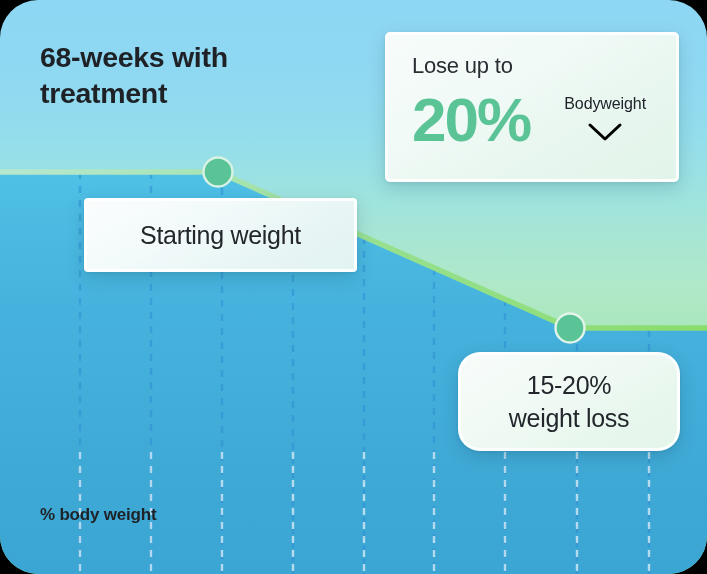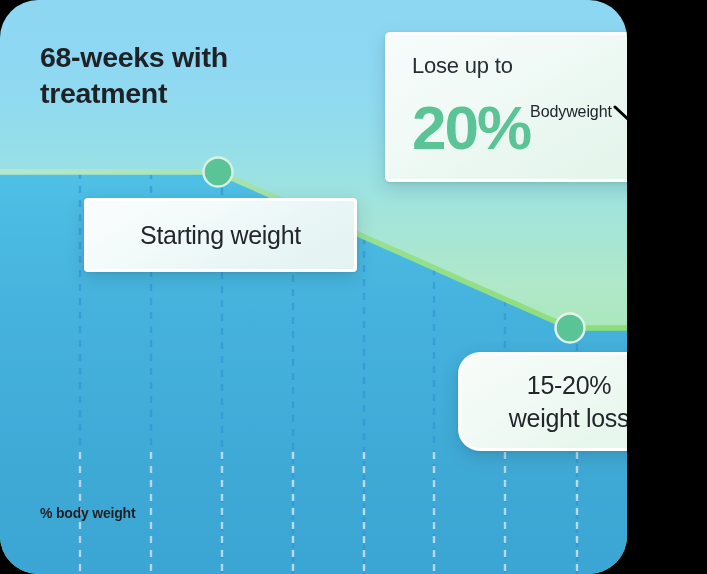--- a/index.html
+++ b/index.html
@@ -9,21 +9,21 @@
   }
   body {
     width: 707px;
     height: 574px;
     overflow: hidden;
     font-family: "Liberation Sans", sans-serif;
   }
 
   #stage {
     position: relative;
-    width: 627px;
+    width: 707px;
     height: 574px;
     border-radius: 38px;
     overflow: hidden;
     background: linear-gradient(
         to bottom,
         #8ed7f4 0%,
         #8fd8f2 12%,
         #92dced 22%,
         #9ce2e2 32%,
         #a7e6d5 41%,
@@ -56,21 +56,21 @@
     color: #1e2125;
     letter-spacing: -0.3px;
     white-space: pre-line;
   }
 
   
   .axis-caption {
     position: absolute;
     left: 40px;
     top: 505px;
-    font-size: 14px;
+    font-size: 17px;
     font-weight: bold;
     color: #1e2125;
     letter-spacing: -0.2px;
   }
 
   
   .pill {
     position: absolute;
     box-sizing: border-box;
     background: linear-gradient(145deg, #f5fbfb 0%, #eef8f6 40%, #e6f5ef 75%, #e3f4ec 100%);
@@ -102,25 +102,25 @@
     display: flex;
     align-items: flex-start;
     justify-content: space-between;
   }
   .stat-value {
     font-size: 62px;
     font-weight: bold;
     color: #5bc496;
     line-height: 1.0;
     letter-spacing: -2px;
-    margin-top: 16px;
+    margin-top: 8px;
   }
   .stat-side {
     display: flex;
-    flex-direction: row;
+    flex-direction: column;
     align-items: center;
     margin-top: 14px;
     margin-right: 6px;
   }
   .stat-side-label {
     font-size: 16px;
     color: #20242a;
     letter-spacing: -0.1px;
   }
   .chevron {

